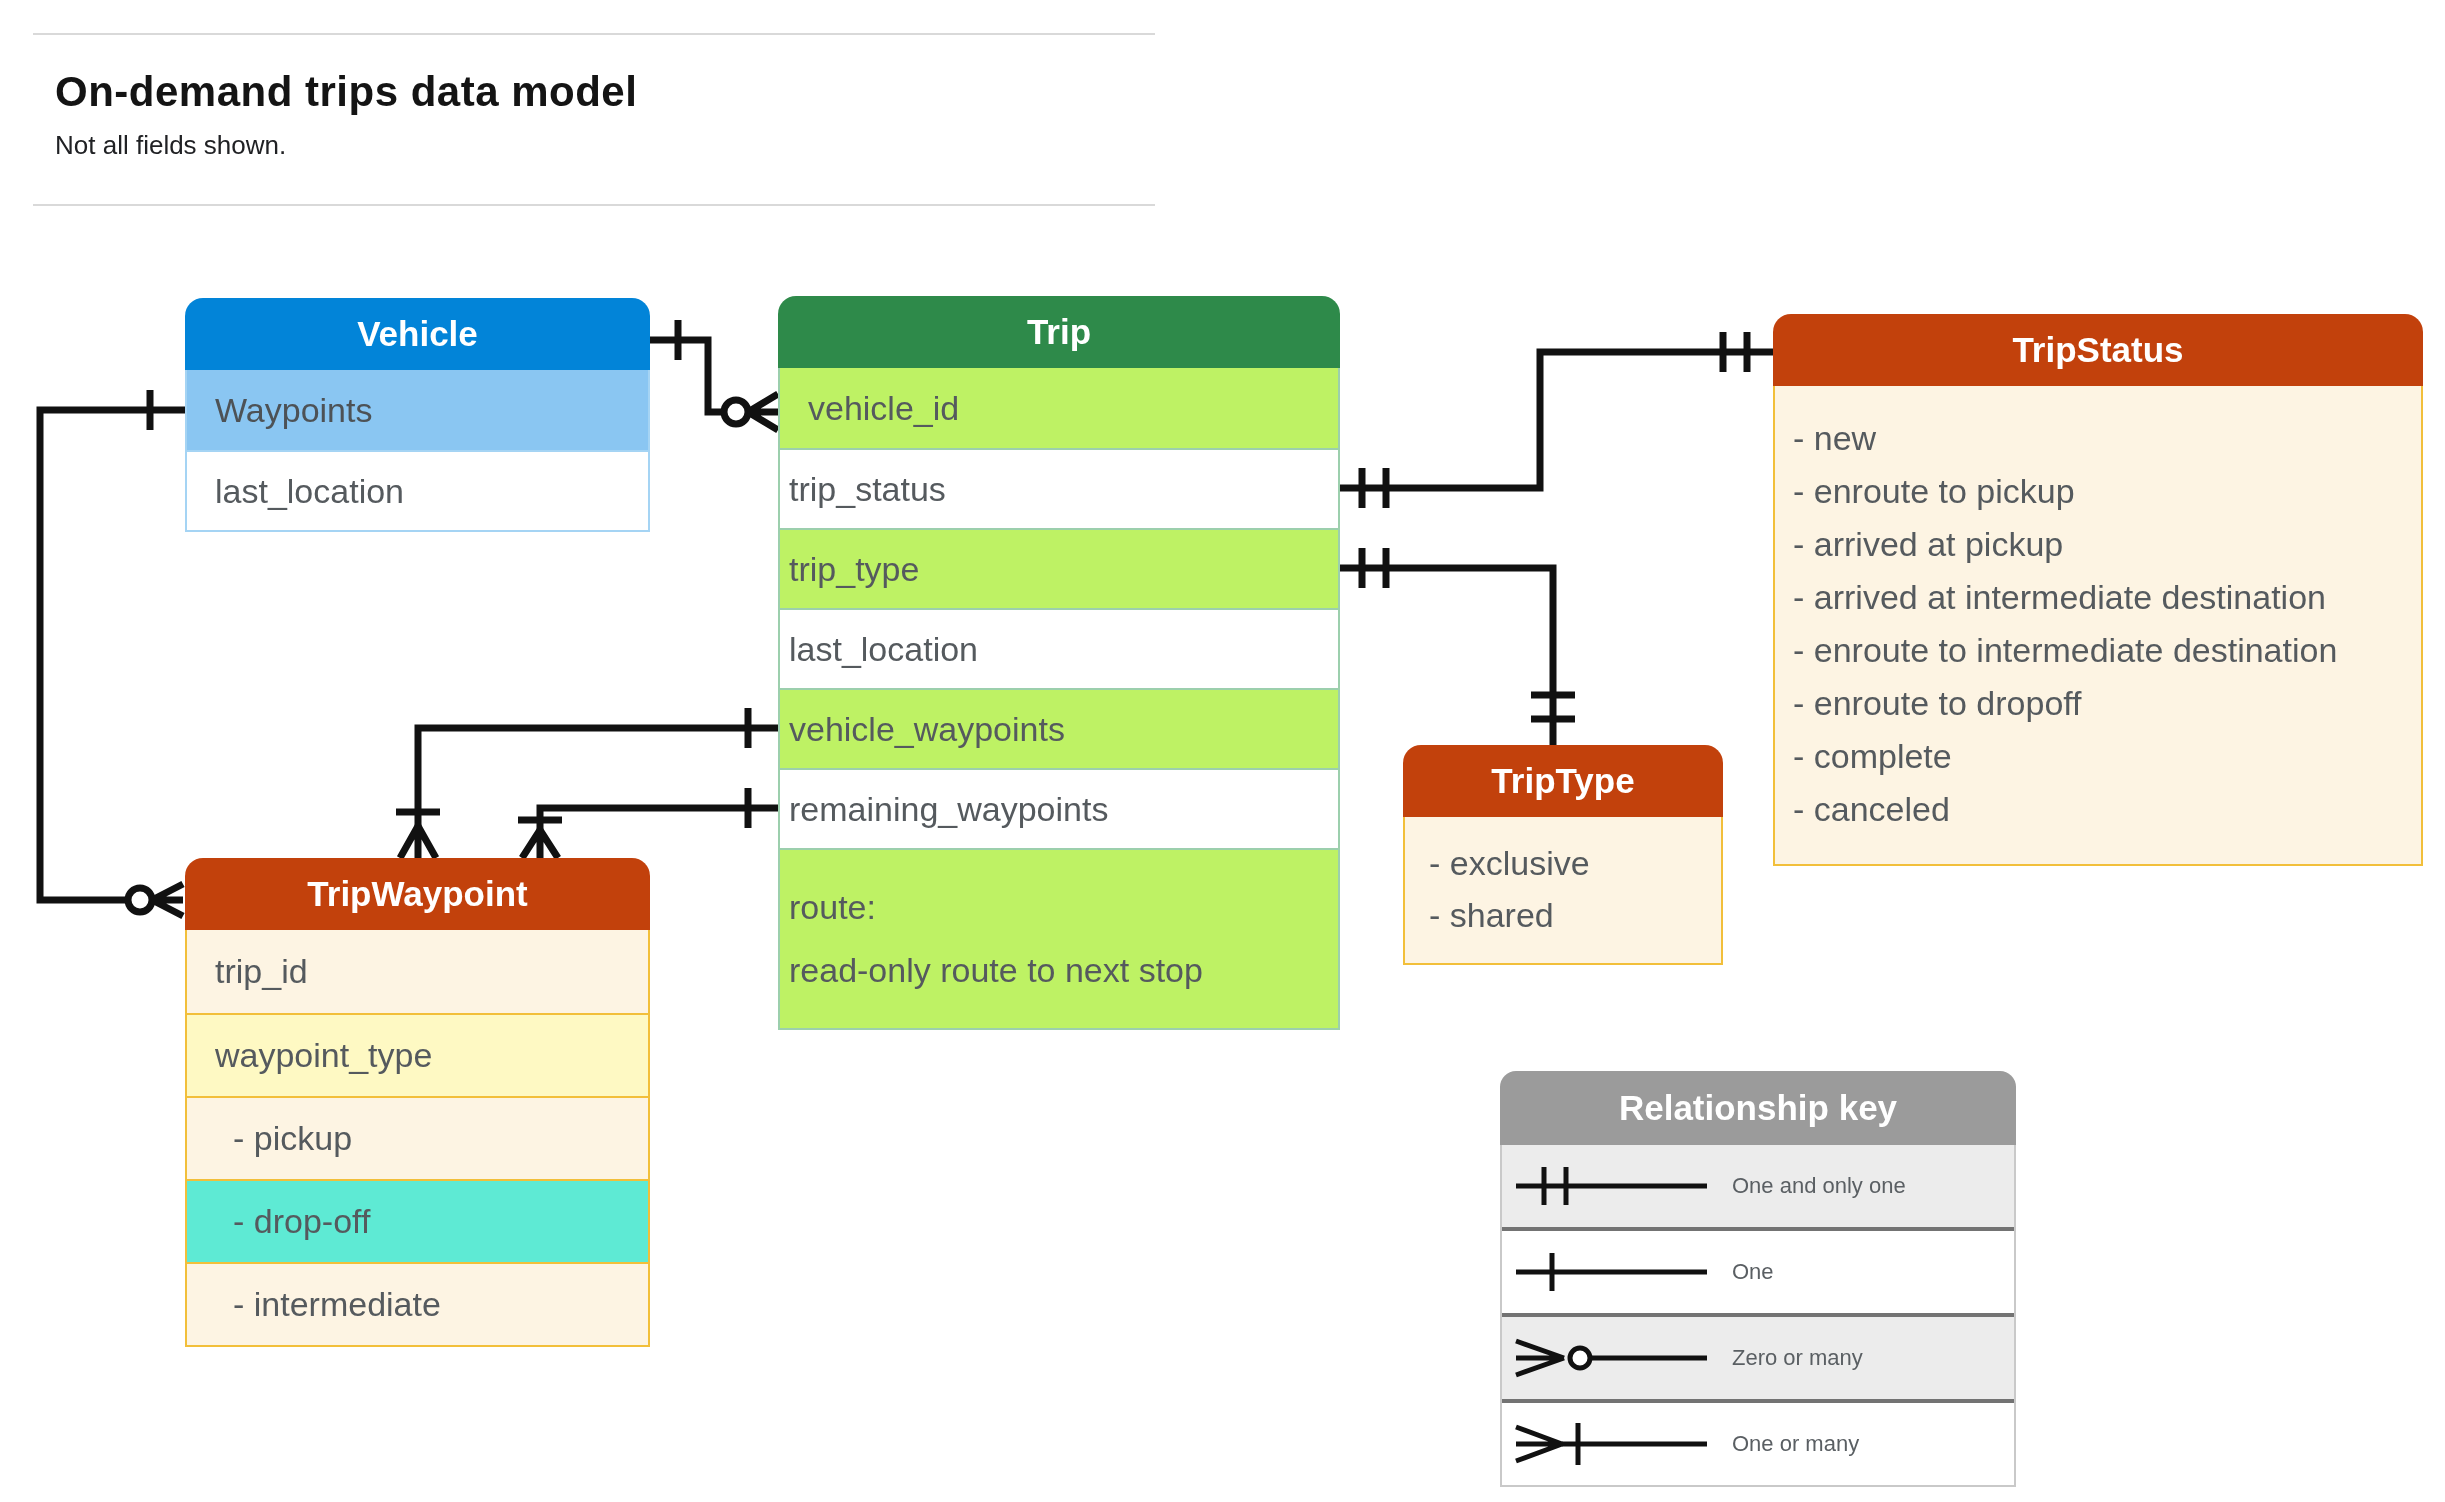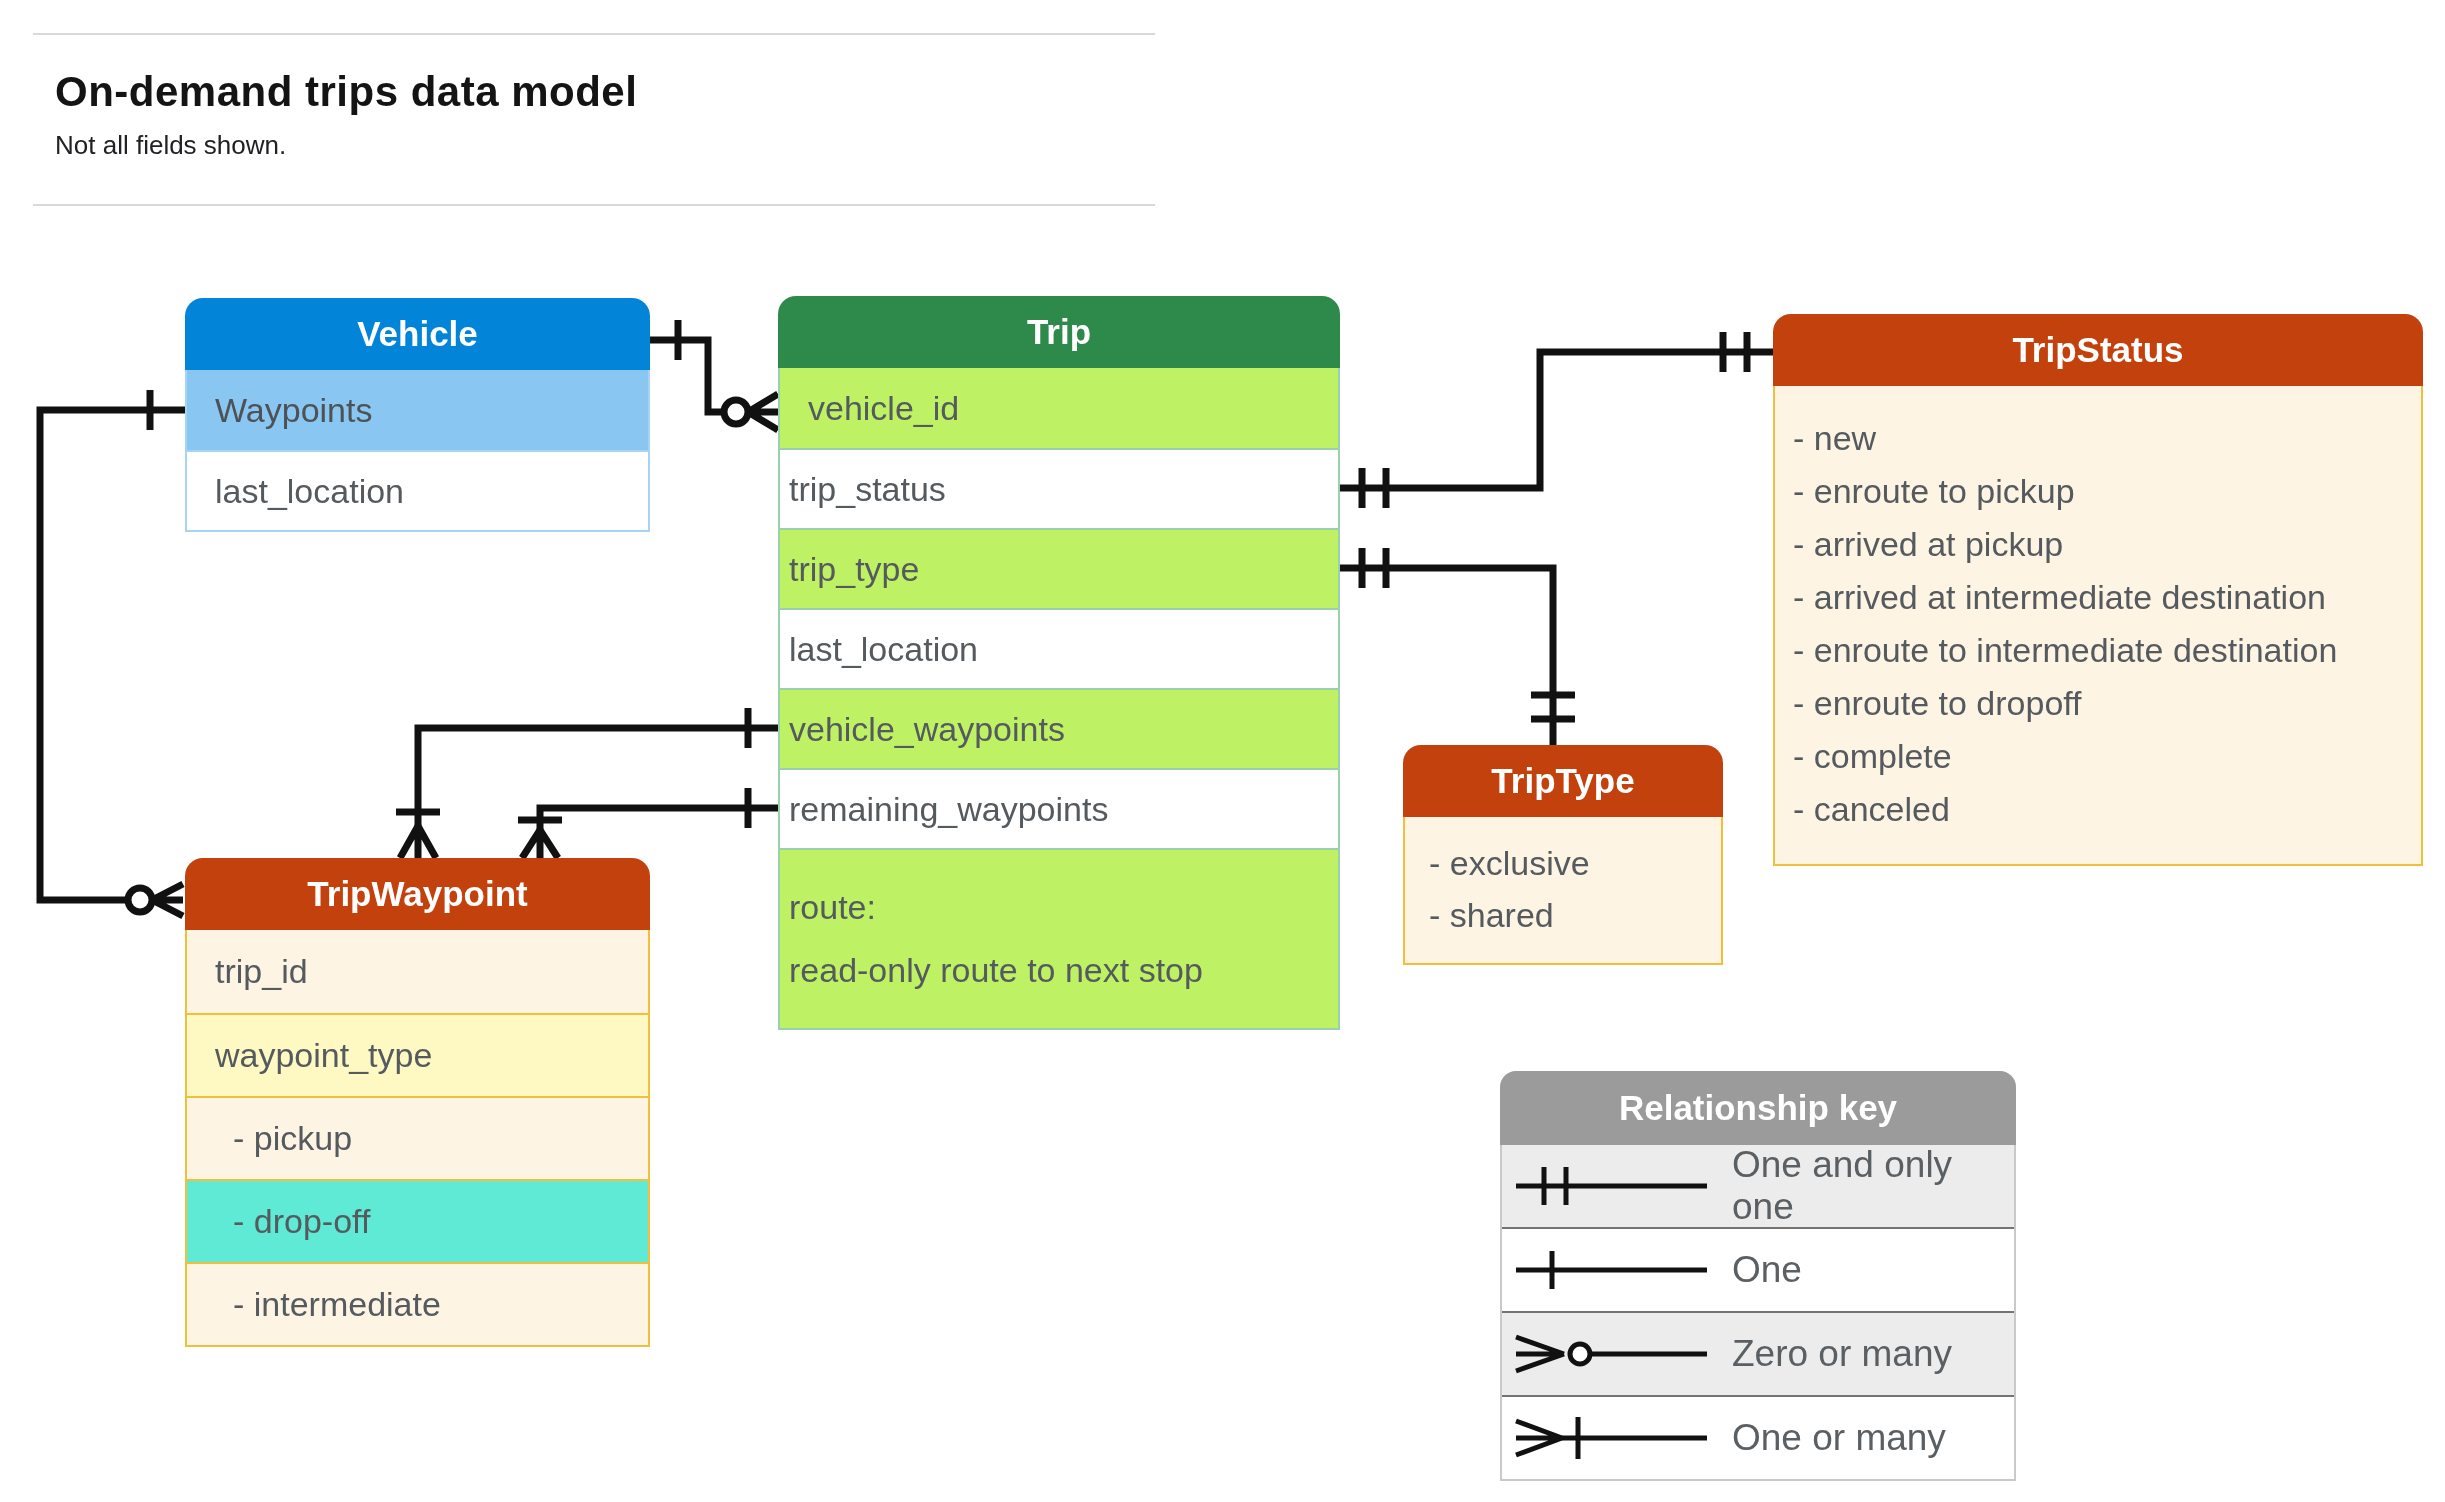--- a/index.html
+++ b/index.html
@@ -52,23 +52,23 @@
   .tripwaypoint .row{height:83px;background:#ffffff;}
   .tripwaypoint .row.alt{background:#fdf4e3;}
   .tripwaypoint .row + .row{border-top:2px solid #f2bf3a;}
 
   
   .legend{left:1500px;top:1071px;width:516px;}
   .legend .hdr{background:#9b9b9b;height:74px;border-radius:16px 16px 0 0;}
   .legend .body{border:2px solid #c9c9c9;border-top:none;}
   .legend .lrow{height:82px;display:flex;align-items:center;background:#ffffff;}
   .legend .lrow.alt{background:#ececec;}
-  .legend .lrow + .lrow{border-top:2px solid #737373;}
+  .legend .lrow + .lrow{border-top:4px solid #737373;}
   .legend .sym{width:230px;height:82px;flex:0 0 auto;}
-  .legend .lbl{font-size:37px;color:#5a5f63;}
+  .legend .lbl{font-size:22px;color:#5a5f63;}
 
   .connectors{position:absolute;left:0;top:0;width:2445px;height:1502px;pointer-events:none;}
   .connectors path, .connectors line{stroke:#111111;stroke-width:7;fill:none;stroke-linecap:butt;}
   .connectors circle{stroke:#111111;stroke-width:7;fill:#ffffff;}
   .legend .sym path, .legend .sym line{stroke:#111111;stroke-width:5;fill:none;}
   .legend .sym circle{stroke:#111111;stroke-width:5;fill:#ffffff;}
 </style>
 </head>
 <body>
 

